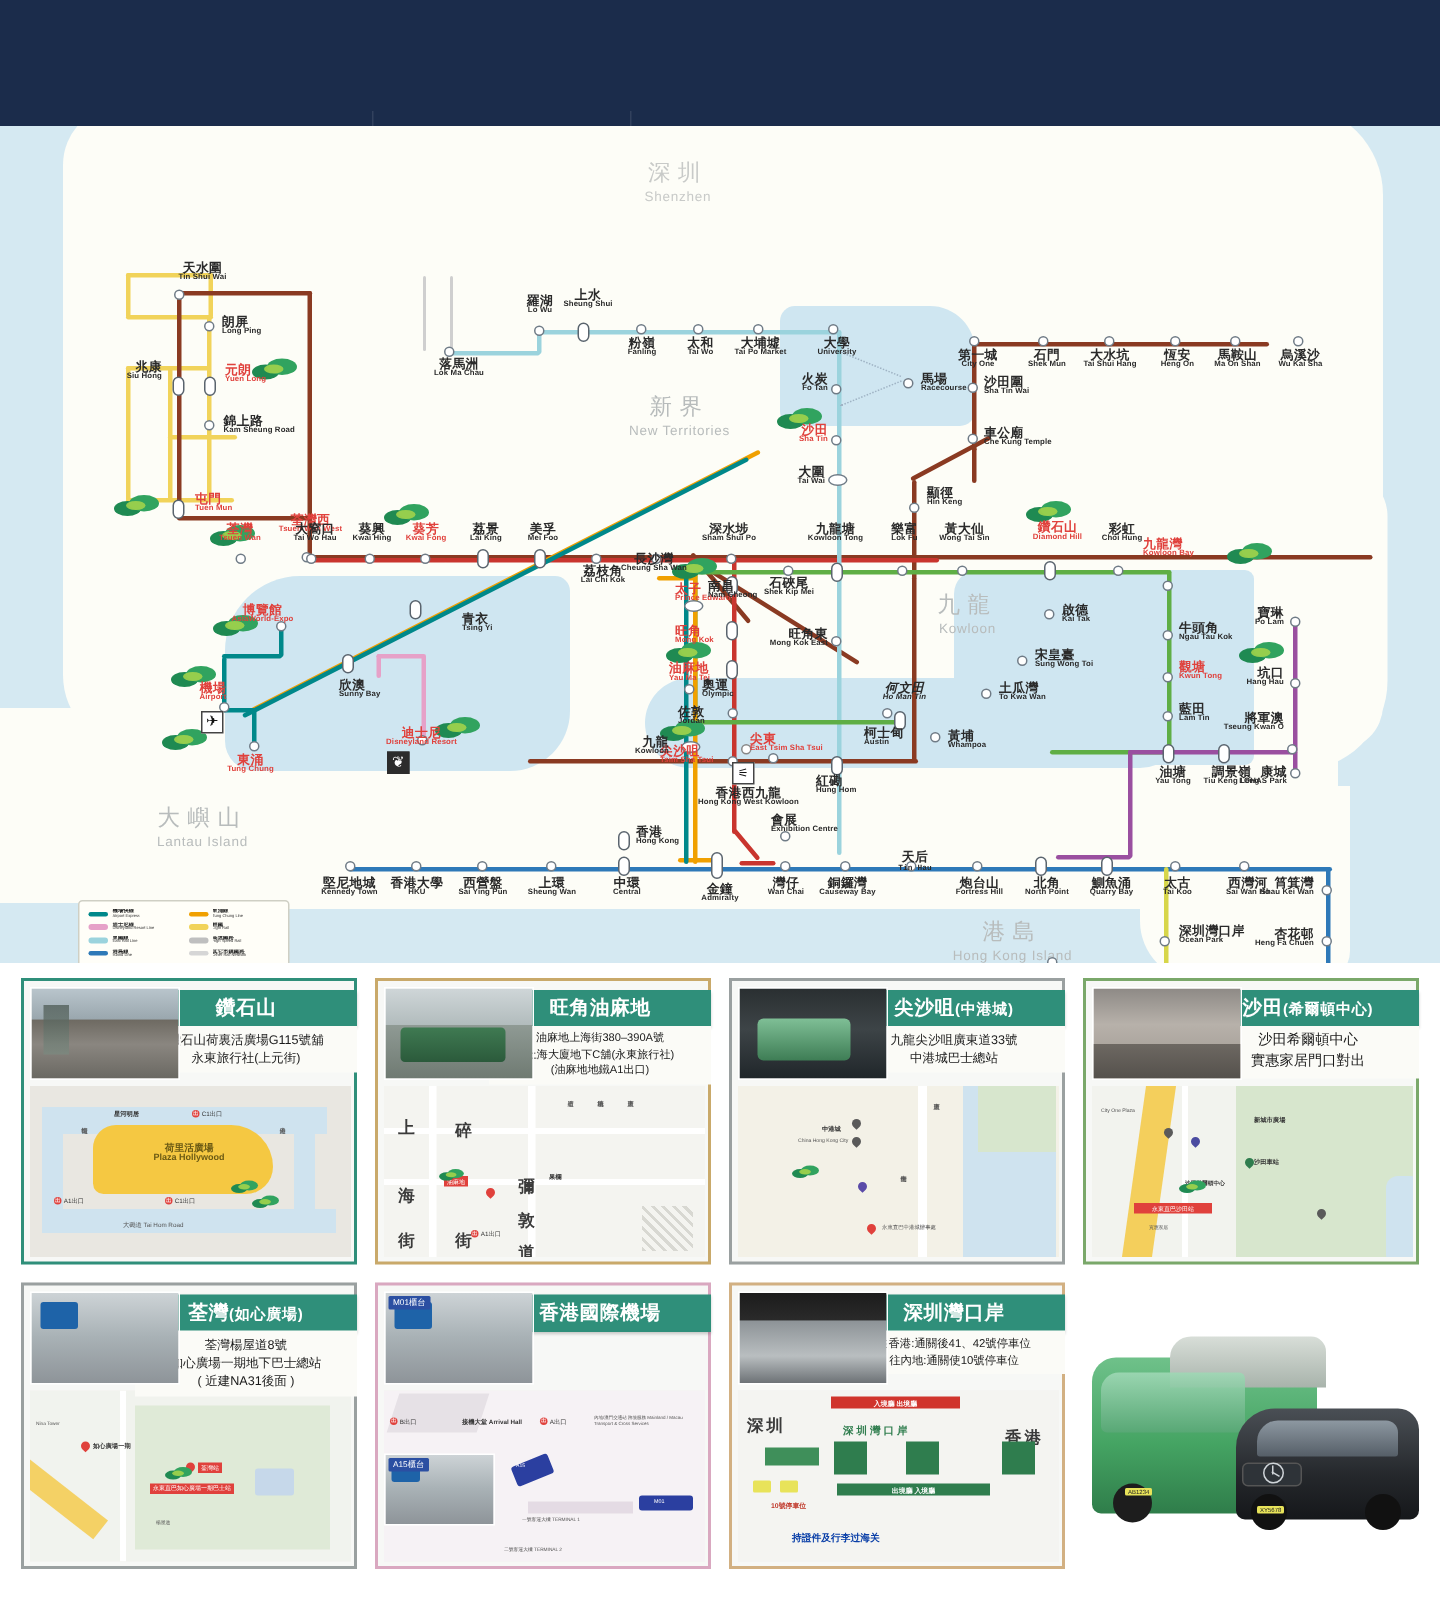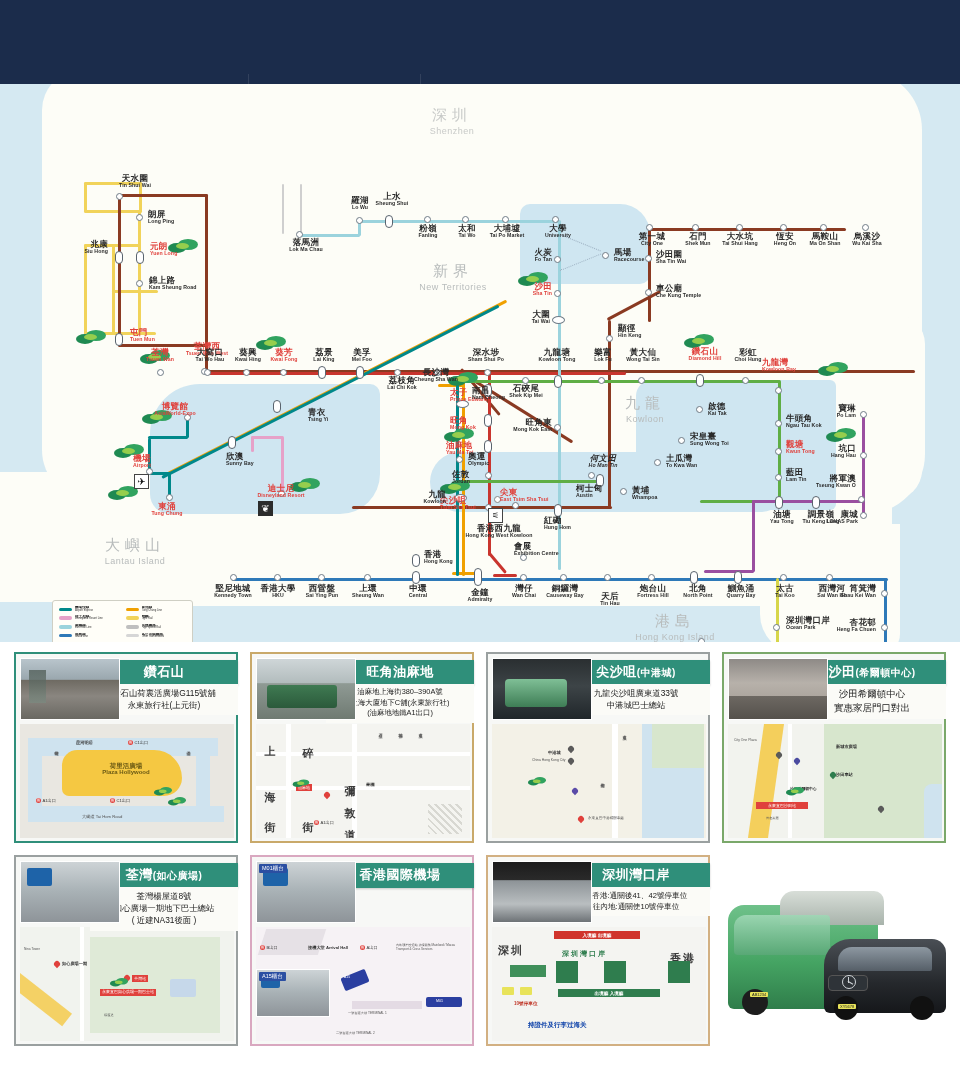--- a/index.html
+++ b/index.html
@@ -1154,21 +1154,21 @@
   <div class="lbl rgt" style="left:514px;top:458px;width:58px;">
     <span class="zh">會展</span>
       <span class="en">Exhibition Centre</span>
     </div>
   <div class="stn" style="left:560px;top:490px;"></div>
   <div class="lbl" style="left:538px;top:500px;width:54px;">
     <span class="zh">銅鑼灣</span>
       <span class="en">Causeway Bay</span>
     </div>
   <div class="stn" style="left:604px;top:490px;"></div>
-  <div class="lbl" style="left:588px;top:508px;width:44px;">
+  <div class="lbl" style="left:588px;top:484px;width:44px;font-family:Liberation Mono, monospace;">
     <span class="zh">天后</span>
       <span class="en">Tin Hau</span>
     </div>
   <div class="stn" style="left:648px;top:490px;"></div>
   <div class="lbl" style="left:628px;top:500px;width:50px;">
     <span class="zh">炮台山</span>
       <span class="en">Fortress Hill</span>
     </div>
   <div class="stn ix" style="left:690px;top:487px;"></div>
   <div class="lbl" style="left:674px;top:500px;width:48px;">

